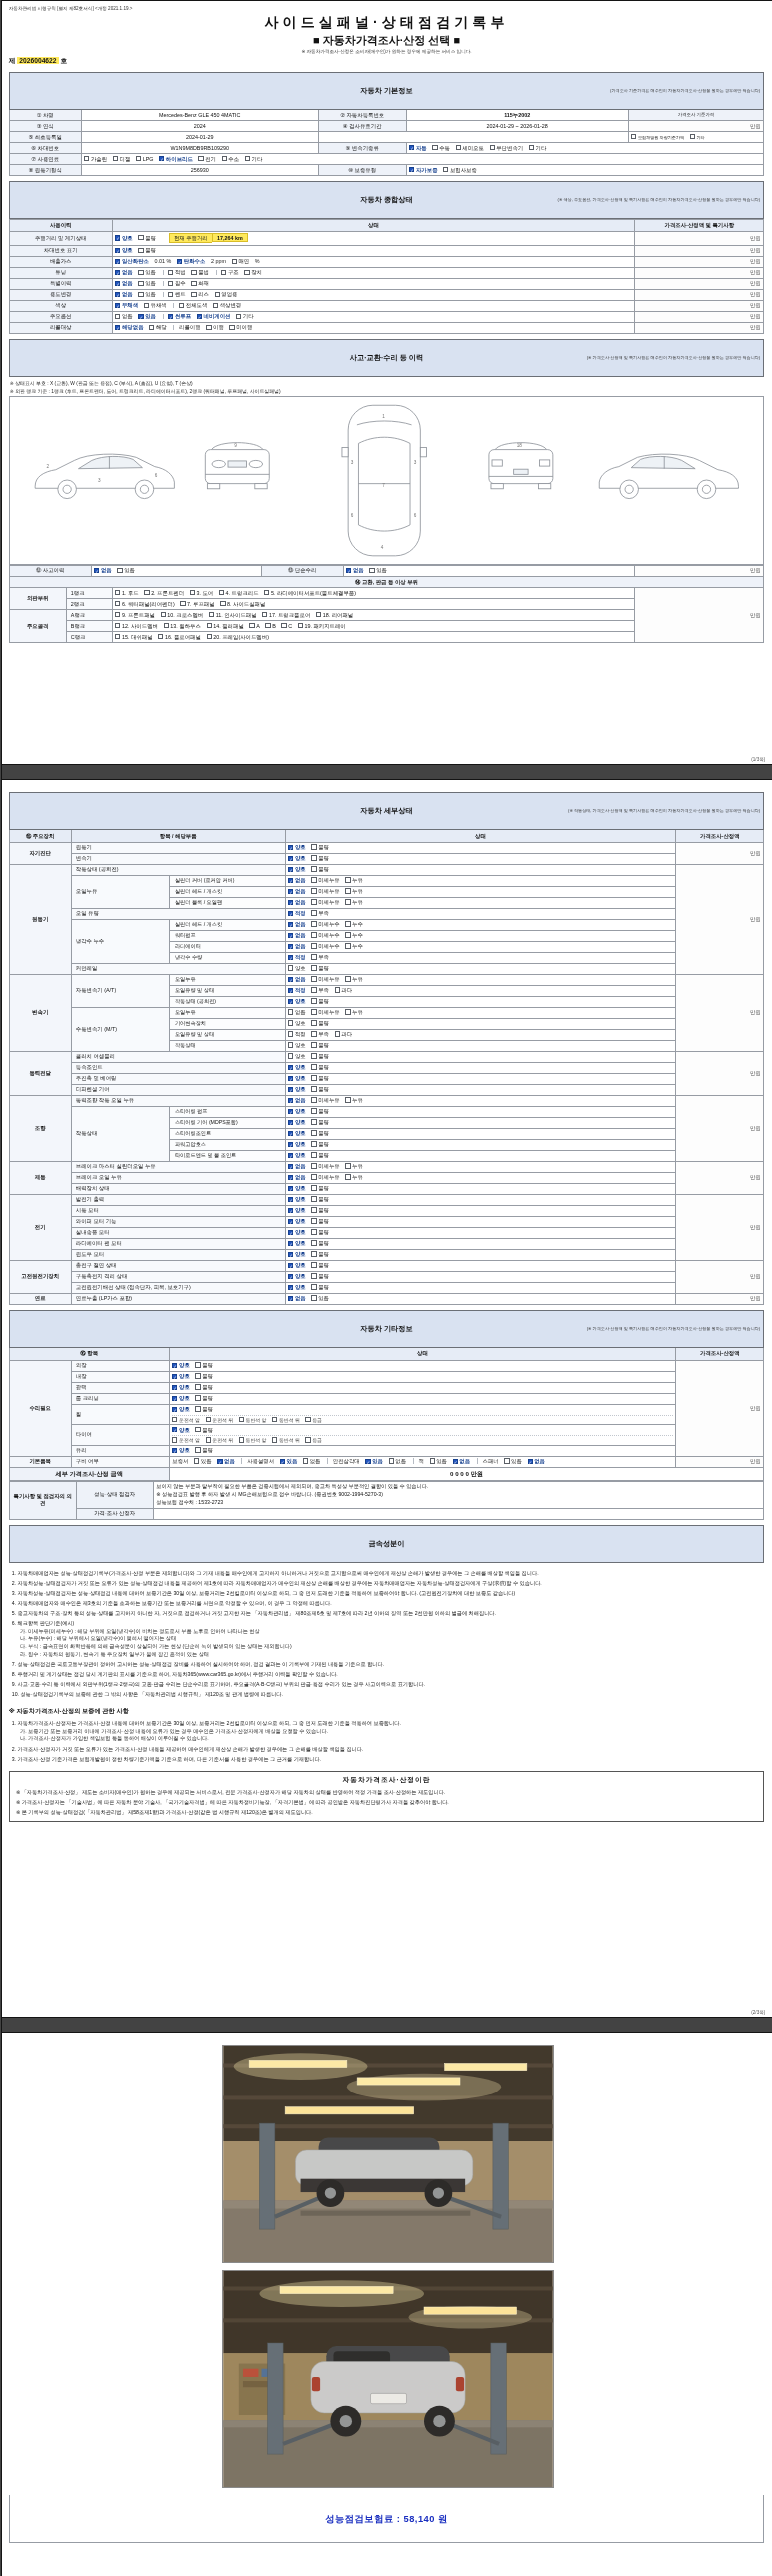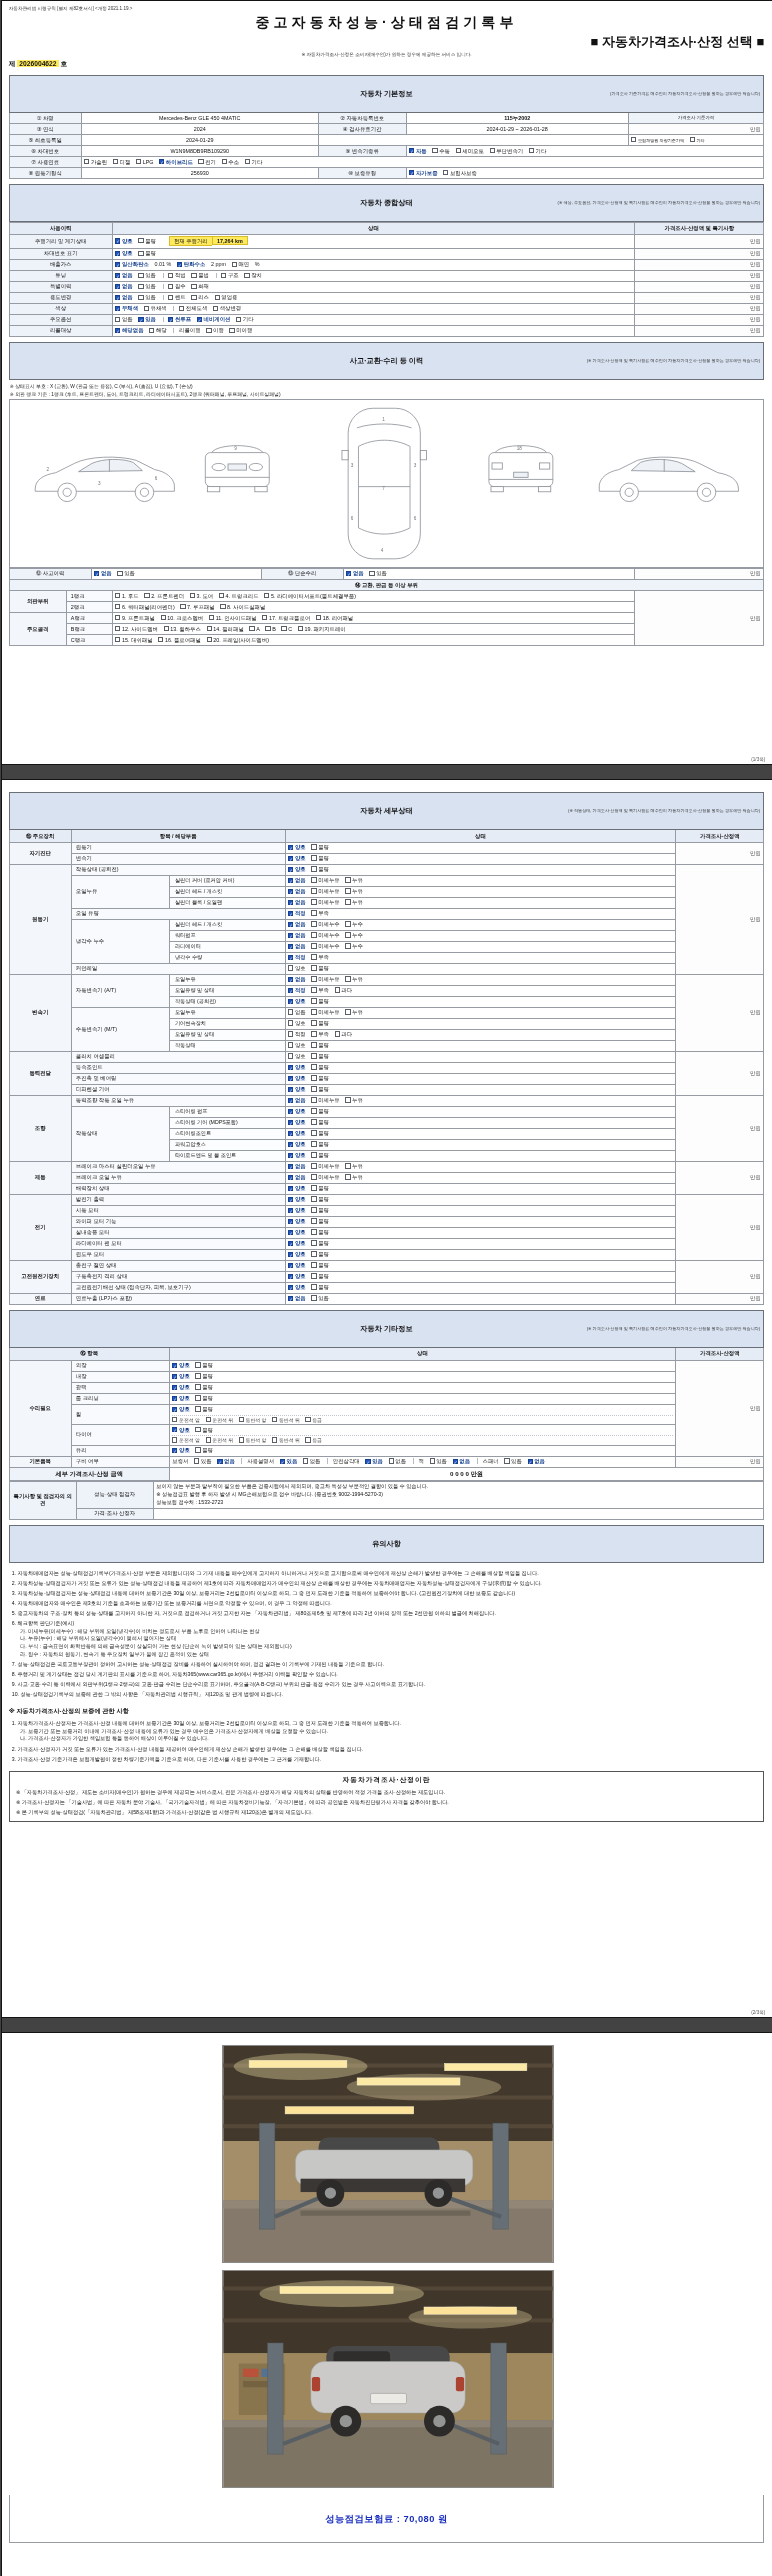--- a/index.html
+++ b/index.html
@@ -5,21 +5,21 @@
   html,body{margin:0;padding:0;background:#434343;}
   body{width:773px;font-family:"Liberation Sans","DejaVu Sans",sans-serif;color:#111;}
   .doc{width:770px;margin:0 auto;border:1px solid #141414;background:#434343;}
   .page{background:#ffffff;padding:5.2px 7.2px 8.2px;position:relative;}
   .p1{min-height:750px;}
   .p2{min-height:1224px;}
   .p3{min-height:551px;}
   .gap{height:13.4px;background:#434343;border-top:0.5px solid #141414;border-bottom:0.5px solid #141414;}
   .lawref{font-size:4.6px;color:#333;}
   h1.title{margin:3.1px 0 1px;text-align:center;font-size:14px;letter-spacing:4.1px;font-weight:bold;}
-  .subtitle{text-align:right;font-size:13px;font-weight:bold;margin:1px 0;}
+  .subtitle{text-align:center;font-size:11px;font-weight:bold;margin:1px 0;}
   .selnote{text-align:center;font-size:4.6px;color:#333;margin-bottom:3.1px;}
   .docno{font-size:6.7px;font-weight:bold;margin:2.1px 0 3.1px;}
   .hl-num{background:#ffe95c;padding:0 2.1px;}
   .band{border:0.5px solid #6b6f76;background:#d9e2f1;text-align:center;font-weight:bold;font-size:7.2px;padding:13px 0;position:relative;margin-top:5.2px;}
   .band .band-note{position:absolute;right:3.1px;top:50%;transform:translateY(-50%);font-weight:normal;font-size:4.1px;color:#333;width:46%;text-align:right;line-height:1.15;}
   table.tbl{border-collapse:collapse;width:100%;table-layout:fixed;margin-top:-0.5px;}
   .tbl td,.tbl th{border:0.5px solid #979ca4;font-size:5.4px;padding:1.5px 2.6px;vertical-align:middle;word-break:break-all;}
   .tbl th{background:#e6ecf6;font-weight:bold;text-align:center;padding:2.1px 1px;}
   td.lbl{background:#eef2f9;text-align:center;}
   td.grp{background:#f3f6fb;text-align:center;font-weight:bold;}
@@ -57,21 +57,21 @@
   .amount-tbl td{font-size:6.2px;}
   svg text{font-family:"Liberation Sans","DejaVu Sans",sans-serif;}
 </style>
 </head>
 <body>
 
 <div class="doc">
 
   <div class="page p1">
     <div class="lawref">자동차관리법 시행규칙 [별지 제82호서식] &lt;개정 2021.1.19.&gt;</div>
-    <h1 class="title">중고자동차성능·상태점검기록부</h1>
+    <h1 class="title">사이드실패널·상태점검기록부</h1>
     <div class="subtitle">■ 자동차가격조사·산정 선택 ■</div>
     <div class="selnote">※ 자동차가격조사·산정은 소비자(매수인)가 원하는 경우에 제공하는 서비스 입니다.</div>
     <div class="docno">
       <span>제</span>
       <span class="hl-num">2026004622</span>
       <span>호</span>
     </div>
 
     <div class="band">
       <span>자동차 기본정보</span>
@@ -632,21 +632,21 @@
 성능보험 접수처 : 1533-2723</td>
           </tr>
           <tr>
             <td class="lbl">가격·조사 산정자</td>
             <td class="rem"></td>
           </tr>
         </tbody>
     </table>
 
     <div class="band">
-      <span>유의사항</span>
+      <span>금속성분이</span>
     </div>
     <div class="notice-wrap">
         <div class="n-item">1. 자동차매매업자는 성능·상태점검기록부(가격조사·산정 부분은 제외합니다)와 그 기재 내용을 매수인에게 고지하지 아니하거나 거짓으로 고지함으로써 매수인에게 재산상 손해가 발생한 경우에는 그 손해를 배상할 책임을 집니다.</div>
         <div class="n-item">2. 자동차성능·상태점검자가 거짓 또는 오류가 있는 성능·상태점검 내용을 제공하여 제1호에 따라 자동차매매업자가 매수인의 재산상 손해를 배상한 경우에는 자동차매매업자는 자동차성능·상태점검자에게 구상(求償)할 수 있습니다.</div>
         <div class="n-item">3. 자동차성능·상태점검자는 성능·상태점검 내용에 대하여 보증기간은 30일 이상, 보증거리는 2천킬로미터 이상으로 하되, 그 중 먼저 도래한 기준을 적용하여 보증하여야 합니다. (고전원전기장치에 대한 보증도 같습니다)</div>
         <div class="n-item">4. 자동차매매업자와 매수인은 제3호의 기준을 초과하는 보증기간 또는 보증거리를 서면으로 약정할 수 있으며, 이 경우 그 약정에 따릅니다.</div>
         <div class="n-item">5. 중고자동차의 구조·장치 등의 성능·상태를 고지하지 아니한 자, 거짓으로 점검하거나 거짓 고지한 자는 「자동차관리법」 제80조제6호 및 제7호에 따라 2년 이하의 징역 또는 2천만원 이하의 벌금에 처해집니다.</div>
         <div class="n-item">6. 체크항목 판단기준(예시)</div>
         <div class="n-sub">가. 미세누유(미세누수) : 해당 부위에 오일(냉각수)이 비치는 정도로서 부품 노후로 인하여 나타나는 현상</div>
         <div class="n-sub">나. 누유(누수) : 해당 부위에서 오일(냉각수)이 맺혀서 떨어지는 상태</div>
@@ -744,19 +744,19 @@
         <rect x="286" y="238" width="70" height="20" rx="3" fill="#eef0f2" stroke="#8b9097"></rect>
         <circle cx="238" cy="292" r="30" fill="#1f2126"></circle>
           <circle cx="238" cy="292" r="12" fill="#8e949c"></circle>
         <circle cx="420" cy="292" r="30" fill="#1f2126"></circle>
           <circle cx="420" cy="292" r="12" fill="#8e949c"></circle>
         <rect x="0" y="0" width="640" height="420" fill="#d9a44c" opacity="0.08"></rect>
       </svg>
     </div>
 
     <div class="sign-area">
-      <div class="premium">성능점검보험료 : 70,080 원</div>
+      <div class="premium">성능점검보험료 : 58,140 원</div>
     </div>
 
   </div>
 
 </div>
 
 
 </body></html>

